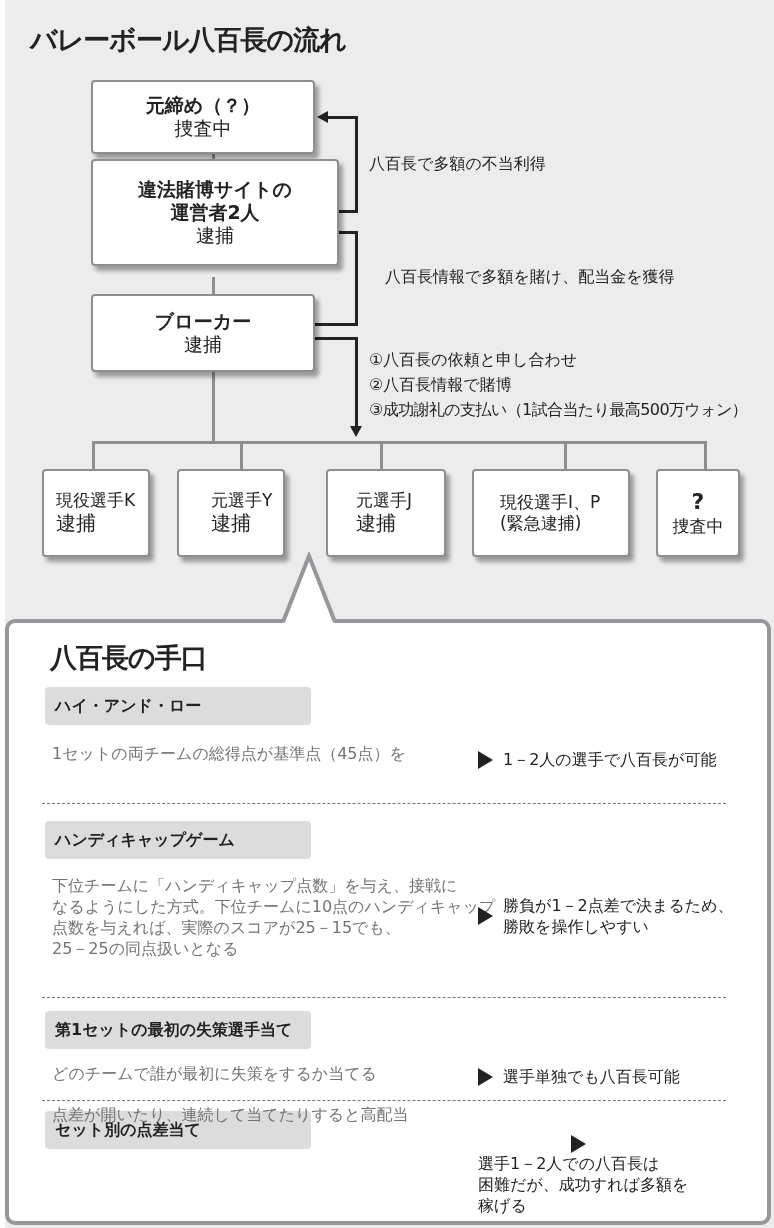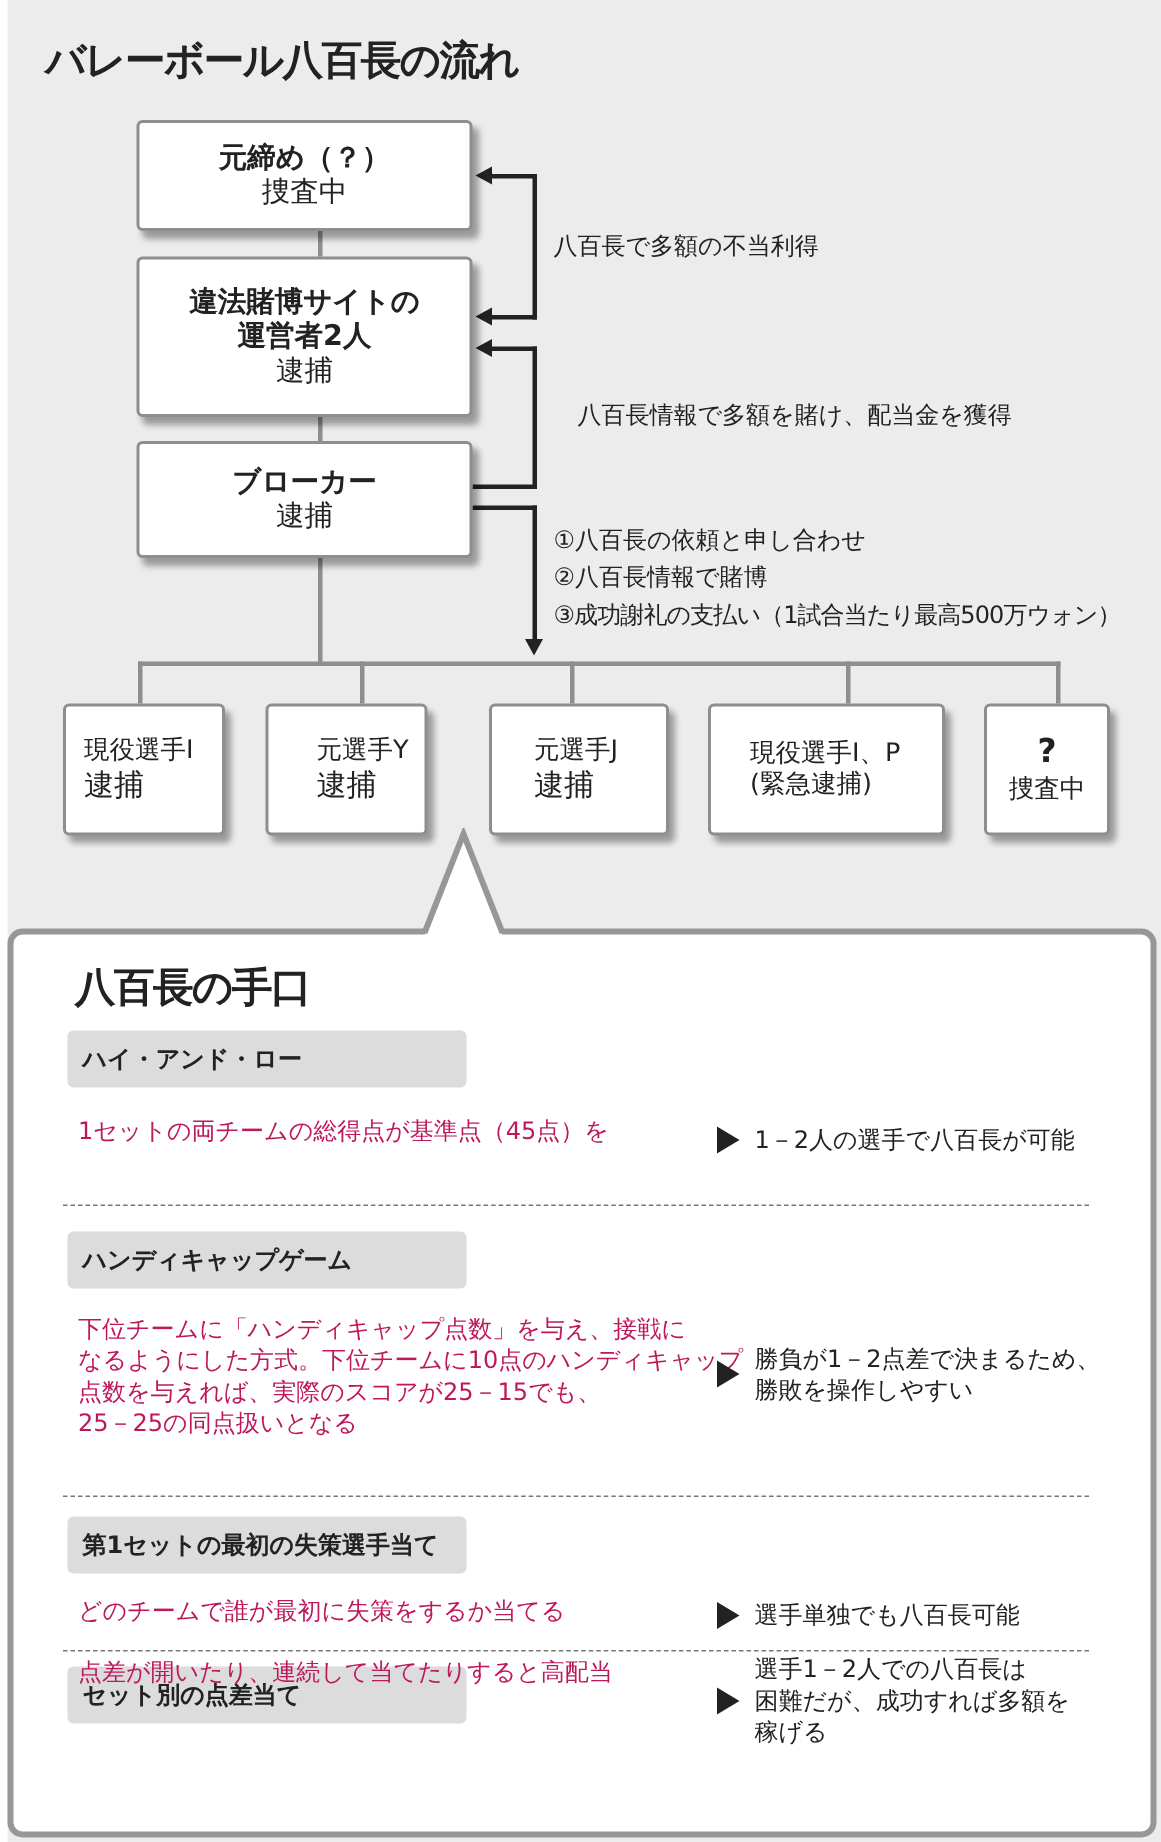--- a/index.html
+++ b/index.html
@@ -54,21 +54,21 @@
   .panel-title {
     position: absolute; left: 50px; top: 640px;
     font-size: 27px; font-weight: bold; color: #222; white-space: nowrap; letter-spacing: -1px;
   }
   .sec-head {
     position: absolute; left: 45px; width: 266px; height: 38px;
     background: #dcdcdd; border-radius: 4px;
     font-size: 16px; font-weight: bold; color: #222;
     display: flex; align-items: center; padding-left: 10px; box-sizing: border-box; white-space: nowrap;
   }
-  .desc { position: absolute; left: 52px; font-size: 16px; line-height: 21px; color: #be185d; white-space: nowrap; }
+  .desc { position: absolute; left: 52px; font-size: 16px; line-height: 21px; color: #737373; white-space: nowrap; }
   .result {
     position: absolute; left: 478px; font-size: 16px; line-height: 21px; color: #222;
     display: flex; align-items: center;
   }
   .tri {
     width: 0; height: 0; border-top: 9px solid transparent; border-bottom: 9px solid transparent;
     border-left: 15px solid #222; margin-right: 10px; flex: none;
   }
   .dash {
     position: absolute; left: 42px; width: 684px; height: 0;
@@ -105,39 +105,39 @@
 
 <div class="bline" style="left:315px;top:337px;width:43px;height:3px;"></div>
 <div class="bline" style="left:355px;top:337px;width:3px;height:90px;"></div>
 <div class="arrow-down" style="left:350px;top:426px;"></div>
 
 <div class="box" style="left:91px;top:80px;width:224px;height:74px;">
   <div class="b">元締め（？）</div>
   <div class="n">捜査中</div>
 </div>
 
-<div class="box" style="left:91px;top:171px;width:224px;height:107px;">
+<div class="box" style="left:91px;top:159px;width:248px;height:107px;">
   <div class="b">違法賭博サイトの</div>
   <div class="b">運営者2人</div>
   <div class="n">逮捕</div>
 </div>
 
 <div class="box" style="left:91px;top:294px;width:224px;height:78px;">
   <div class="b">ブローカー</div>
   <div class="n">逮捕</div>
 </div>
 
 <div class="note" style="left:369px;top:151px;">八百長で多額の不当利得</div>
 <div class="note" style="left:369px;top:264px;margin-left:16px;">八百長情報で多額を賭け、配当金を獲得</div>
 <div class="note" style="left:369px;top:347px;">①八百長の依頼と申し合わせ</div>
 <div class="note" style="left:369px;top:372px;">②八百長情報で賭博</div>
 <div class="note" style="left:369px;top:397px;letter-spacing:-0.6px;">③成功謝礼の支払い（1試合当たり最高500万ウォン）</div>
 
 <div class="box small" style="left:42px;top:469px;width:108px;height:88px;">
-  <div class="n">現役選手I</div>
+  <div class="n">現役選手K</div>
   <div class="n2">逮捕</div>
 </div>
 <div class="box small" style="left:177px;top:469px;width:108px;height:88px;padding-left:32px;">
   <div class="n">元選手Y</div>
   <div class="n2">逮捕</div>
 </div>
 <div class="box small" style="left:326px;top:469px;width:120px;height:88px;padding-left:28px;">
   <div class="n">元選手J</div>
   <div class="n2">逮捕</div>
 </div>
@@ -191,20 +191,20 @@
 <div class="result" style="top:1066px;">
   <span class="tri"></span>
   <span>選手単独でも八百長可能</span>
 </div>
 <div class="dash" style="top:1100px;"></div>
 
 <div class="sec-head" style="top:1111px;">セット別の点差当て</div>
 <div class="desc" style="top:1104px;">
   <div>点差が開いたり、連続して当てたりすると高配当</div>
 </div>
-<div class="result" style="top:1102px;">
+<div class="result" style="top:1135px;flex-direction:column;">
   <span class="tri"></span>
   <span>
     <div>選手1－2人での八百長は</div>
     <div>困難だが、成功すれば多額を</div>
     <div>稼げる</div>
   </span>
 </div>
 
 </body></html>

